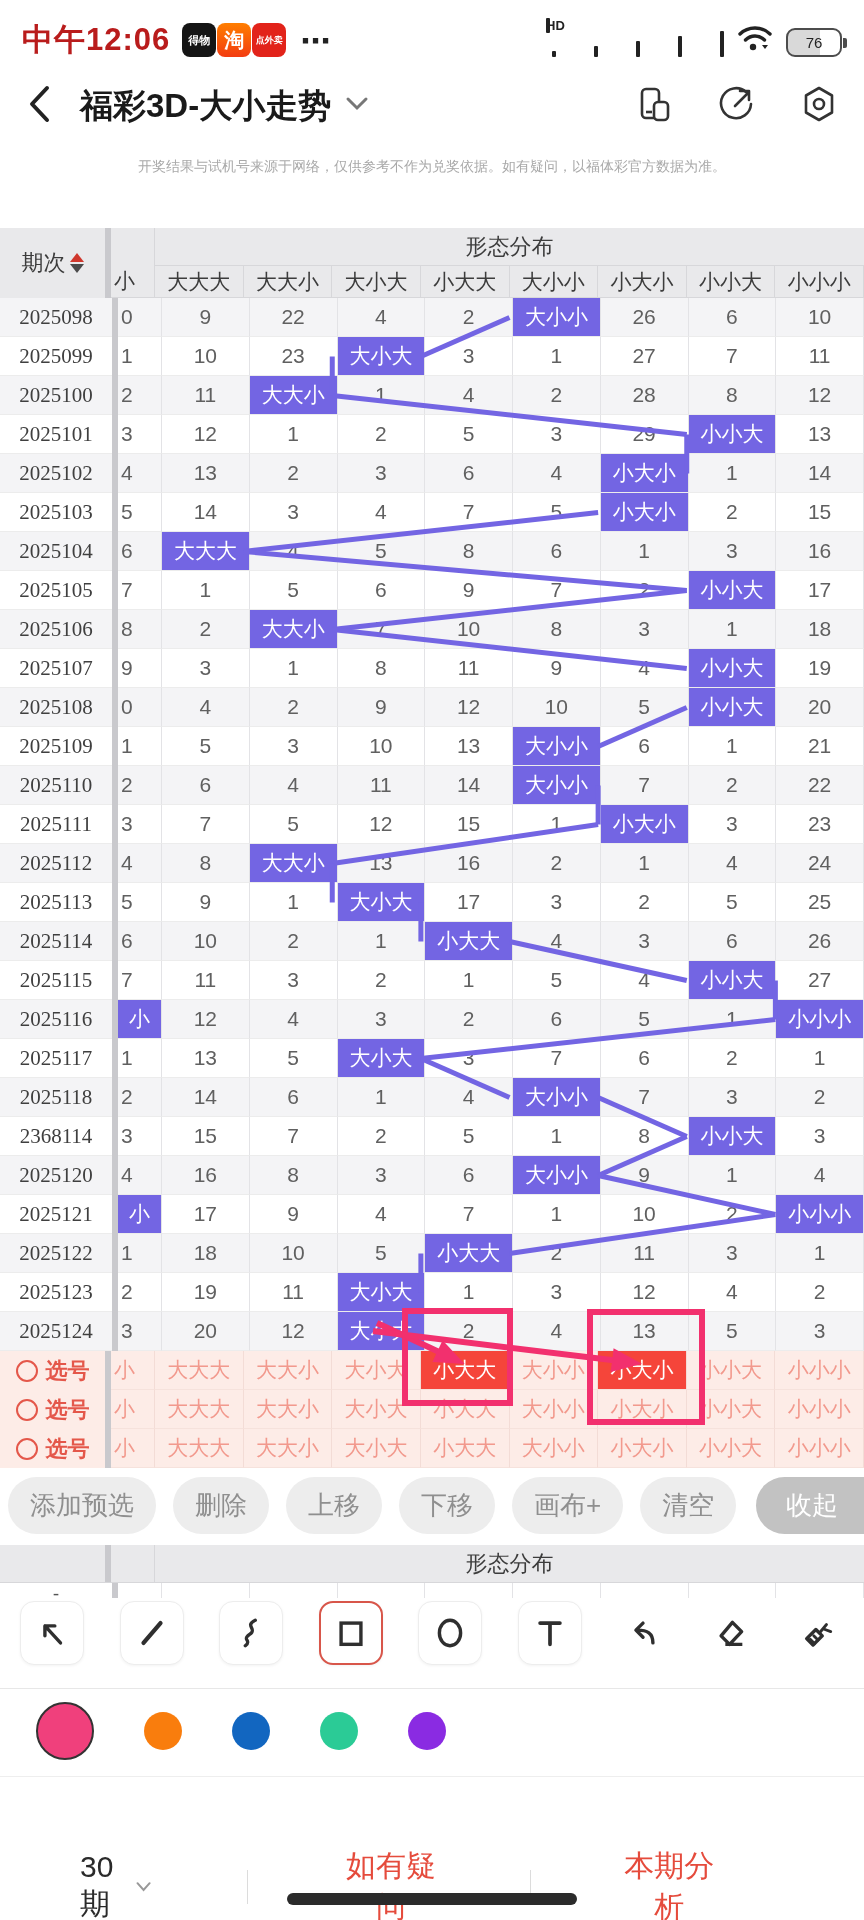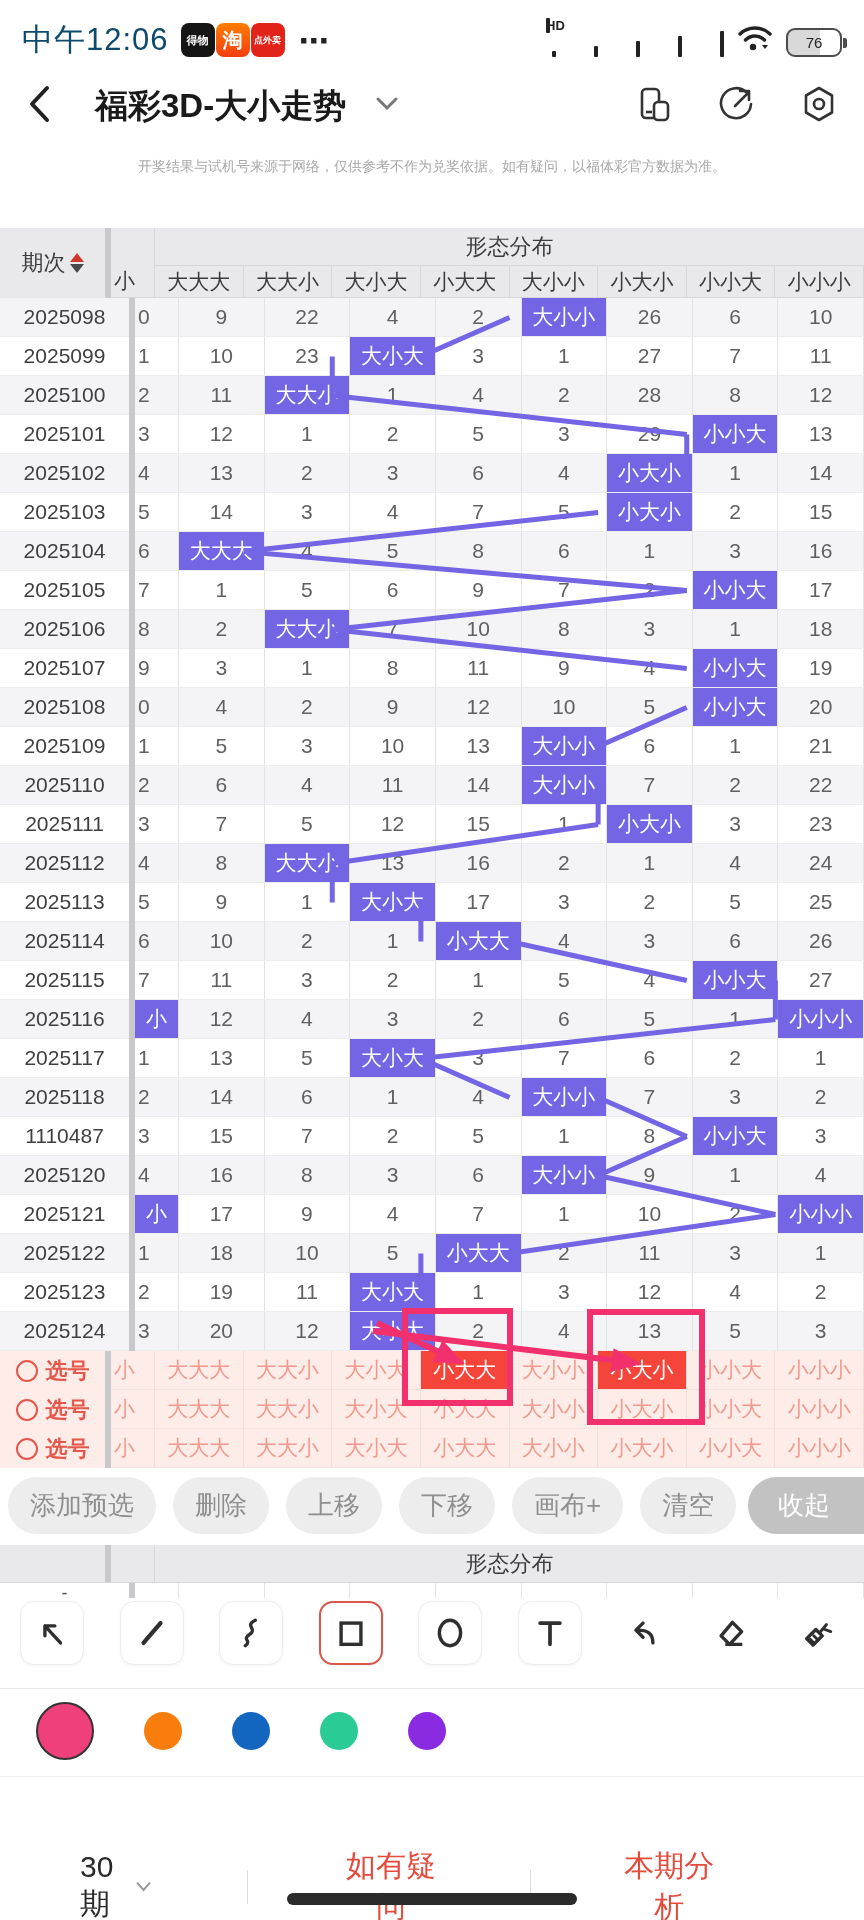--- a/index.html
+++ b/index.html
@@ -3,56 +3,56 @@
 <meta charset="utf-8">
 <style>
   * { margin:0; padding:0; box-sizing:border-box; }
   html,body { width:864px; height:1920px; background:#fff; overflow:hidden;
     font-family:"Liberation Sans","DejaVu Sans",sans-serif; }
   .phone { position:relative; width:864px; height:1920px; background:#fff; }
 
   
   .statusbar { position:absolute; top:14px; left:0; width:864px; height:52px;
     display:flex; align-items:center; padding:0 22px; }
-  .sb-time { font-size:31px; font-weight:normal; color:#0c4a6e; letter-spacing:1px; }
+  .sb-time { font-size:31px; font-weight:bold; color:#b91c1c; letter-spacing:1px; }
   .sb-apps { display:flex; gap:1px; margin-left:12px; align-items:center; }
   .sb-chip { width:34px; height:34px; border-radius:8px; color:#fff; display:flex;
     align-items:center; justify-content:center; font-size:11px; font-weight:bold;
     line-height:1; overflow:hidden; text-align:center; }
   .sb-chip.c0 { background:#151515; }
   .sb-chip.c1 { background:linear-gradient(180deg,#ff7e00,#f33c11); font-size:20px; }
   .sb-chip.c2 { background:#e2231a; font-size:9px; }
   .sb-more { margin-left:14px; font-size:30px; color:#222; font-weight:bold; letter-spacing:2px; }
   .sb-right { margin-left:auto; display:flex; align-items:flex-end; gap:12px; }
   .sig { position:relative; display:flex; align-items:flex-end; gap:2px; height:30px; padding-top:6px;}
   .sig span { width:4px; background:#222; border-radius:1px; display:block;margin-left:36px; }
   .sig .hd { position:absolute; top:-9px; left:-6px; font-size:13px; font-weight:bold; color:#222; }
   .batt { position:relative; width:56px; height:29px; border:2.5px solid #4c4c4c; border-radius:9px;
     display:flex; align-items:center; justify-content:center; font-size:15px; color:#222;
     background:linear-gradient(90deg,#d9d9d9 0 62%,#fff 62%); }
   .batt:after { content:""; position:absolute; right:-7px; top:8px; width:4px; height:10px;
     background:#4c4c4c; border-radius:0 2px 2px 0; }
 
   
   .navbar { position:absolute; top:74px; left:0; width:864px; height:64px;
-    display:flex; align-items:center; padding:0 26px;gap:15px; }
+    display:flex; align-items:center; padding:0 26px; }
   .nav-title { font-size:33px; font-weight:bold; color:#1a1a1a; margin-left:28px; }
   .nav-caret { margin-left:14px; }
   .nav-right { margin-left:auto; display:flex; gap:44px; align-items:center; }
 
   
   .disclaimer { position:absolute; top:158px; left:0; width:864px; text-align:center;
     font-size:14px; color:#a9a9a9; }
 
   
   .trend-table { position:absolute; top:228px; left:0; width:864px; height:1240px; background:#fff; }
   .t-row { display:flex; width:864px; }
   .cell { display:flex; align-items:center; justify-content:center; font-size:21px;
     border-right:1px solid #e3e3e6; border-bottom:1px solid #ececec; color:#606060; position:relative;}
-  .c-period { width:129px; flex:none; color:#3f3f3f; border-right:none; }
+  .c-period { width:112px; flex:none; color:#3f3f3f; border-right:none;font-family:Liberation Serif, serif; }
   .c-div { width:6px; flex:none; background:#c9c9cd; border:none; }
   .c-partial { width:44px; flex:none; justify-content:flex-start; padding-left:3px; overflow:hidden; }
   .c-val { flex:1; }
   .hl { background:#7365e3; color:#fff !important; padding-left:0 !important; justify-content:center !important; }
   .row-even { background:#f4f4f6; }
   .row-odd { background:#fff; }
   .thead { background:#e9e9eb; }
   .thead .cell { border-right-color:#d7d7da; border-bottom-color:#d7d7da; color:#3c3c3c; }
   .hgroup { height:38px; font-size:22px; }
   .hcols { height:32px; font-size:21px; }
@@ -71,21 +71,21 @@
   .redcell { background:#f5453a !important; color:#fff !important; }
   #line-overlay, #anno-overlay { position:absolute; left:0; top:0; pointer-events:none; }
   #anno-overlay { z-index:5; }
 
   
   .actionbar { position:absolute; top:1477px; left:0; width:864px; height:57px;
     display:flex; align-items:center; padding-left:8px; }
   .act-btn { background:#ededed; color:#8f8f8f; font-size:26px; border:none;
     border-radius:29px; padding:11px 22px; }
   .act-collapse { margin-left:auto; background:#c2c2c2; color:#fff; font-size:26px; border:none;
-    border-radius:29px 0 0 29px; padding:11px 34px 11px 30px; }
+    border-radius:29px 0 0 29px; padding:11px 26px 11px 30px; }
 
   
   .table2 { position:absolute; top:1545px; left:0; width:864px; height:55px; overflow:hidden; }
   .t2-bar { display:flex; height:38px; background:#e9e9eb; border-bottom:1px solid #d7d7da;}
   .t2-left { width:105px; flex:none; }
   .t2-main { flex:1; display:flex; align-items:center; justify-content:center;
     font-size:22px; color:#3c3c3c; }
   .t2-sliver { display:flex; height:17px; background:#fff; }
   .t2-sliver .cell { border-bottom:none; height:17px; font-size:18px; color:#555; align-items:flex-start;}
 
@@ -486,21 +486,21 @@
           <div class="cell c-val">14</div>
           <div class="cell c-val">6</div>
           <div class="cell c-val">1</div>
           <div class="cell c-val">4</div>
           <div class="cell c-val hl">大小小</div>
           <div class="cell c-val">7</div>
           <div class="cell c-val">3</div>
           <div class="cell c-val">2</div>
         </div>
         <div class="t-row data-row row-odd">
-          <div class="cell c-period">1110487</div>
+          <div class="cell c-period">2368114</div>
           <div class="c-div"></div>
           <div class="cell c-partial">3</div>
           <div class="cell c-val">15</div>
           <div class="cell c-val">7</div>
           <div class="cell c-val">2</div>
           <div class="cell c-val">5</div>
           <div class="cell c-val">1</div>
           <div class="cell c-val">8</div>
           <div class="cell c-val hl">小小大</div>
           <div class="cell c-val">3</div>

